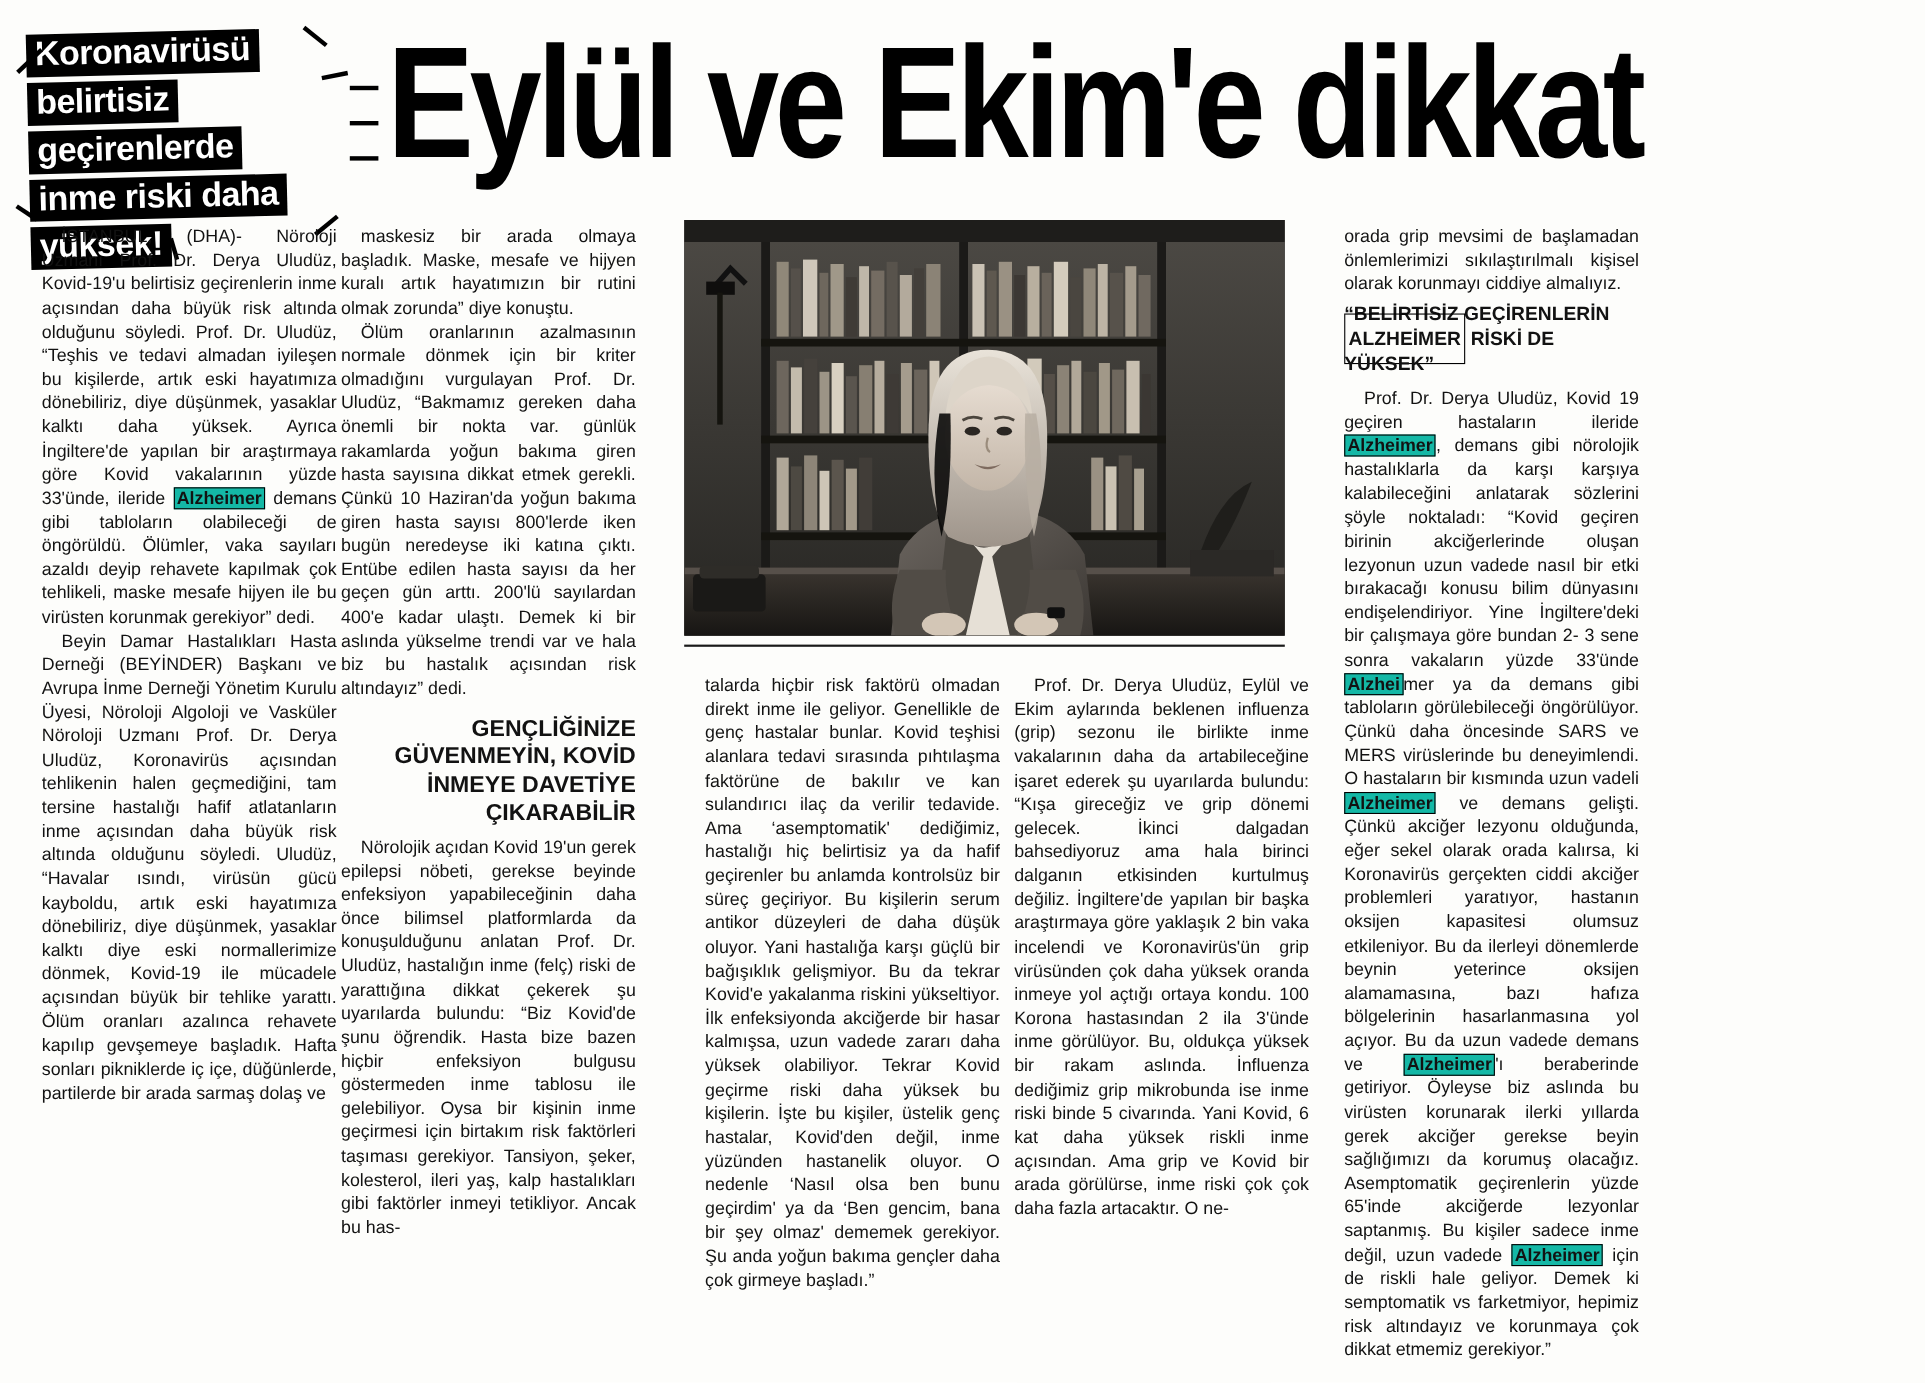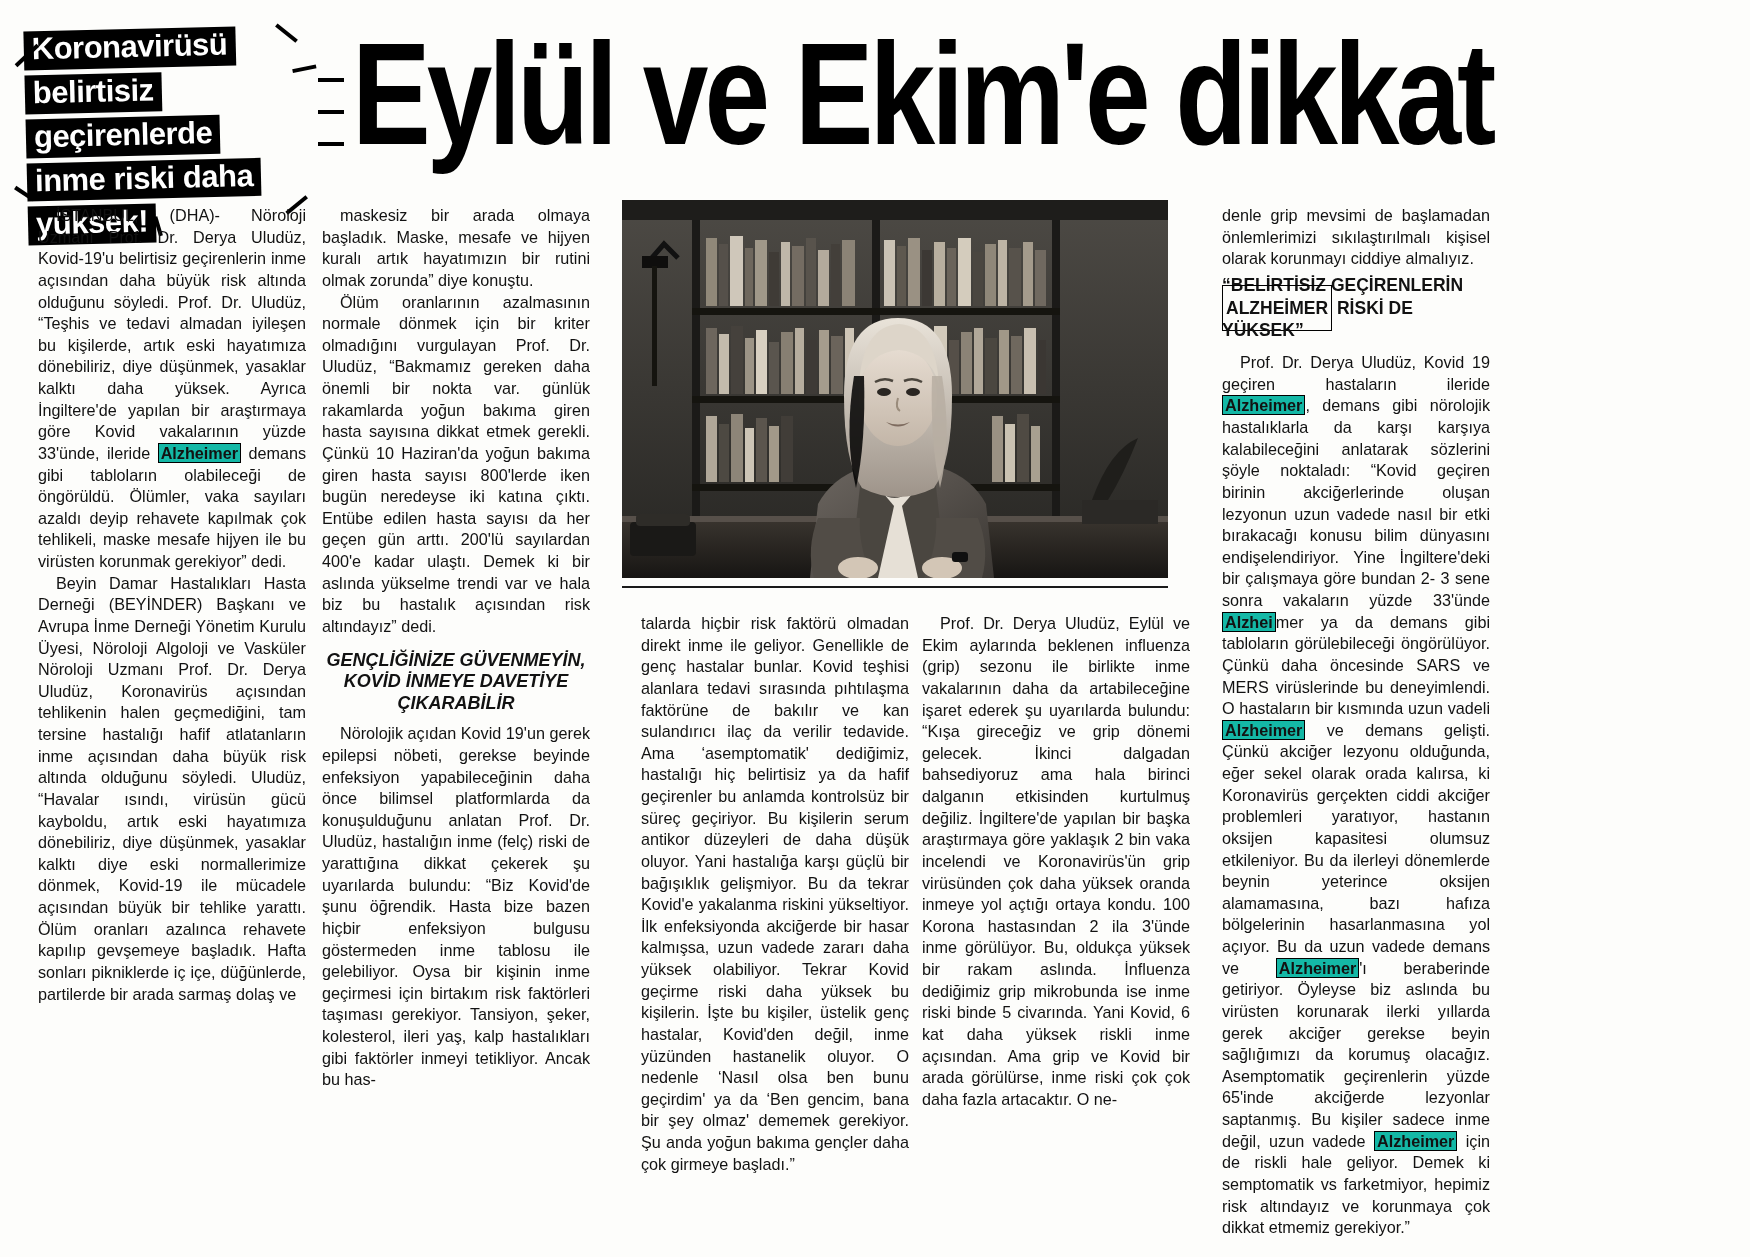--- a/index.html
+++ b/index.html
@@ -105,40 +105,39 @@
     text-align: justify;
     color: #121212;
   }
   .col p {
     margin: 0 0 0 0;
     text-indent: 18px;
   }
   .col p.noindent { text-indent: 0; }
 
   #col1 { left: 16px;     width: 268px; }
-  #col2 { left: 300px; width: 268px; }
+  #col2 { left: 288px; width: 268px; }
   #col3 { left: 619px; width: 268px; top: 408px; }
   #col4 { left: 900px; width: 268px; top: 408px; }
   #col5 { left: 1200px;width: 268px; top: 0; }
 
   .highlight {
     background: #14b8a6;
     border: 1.5px solid #000;
     padding: 0 2px;
     font-weight: bold;
   }
 
   .subhead {
     font-weight: bold;
-    font-size: 18px;
+    font-size: 21px;
     line-height: 1.22;
     margin: 12px 0 8px 0;
-    text-align: center;
+    text-align: right;
     text-transform: uppercase;
-    font-style: italic;
   }
   .subhead-box {
     font-weight: bold;
     font-size: 17.5px;
     line-height: 1.3;
     margin: 4px 0 10px 0;
     text-align: left;
     text-transform: uppercase;
   }
   .subhead-box .hl {
@@ -374,21 +373,21 @@
 
     <div class="col" id="col3">
       <p class="noindent">talarda hiçbir risk faktörü olmadan direkt inme ile geliyor. Genellikle de genç hastalar bunlar. Kovid teşhisi alanlara tedavi sırasında pıhtılaşma faktörüne de bakılır ve kan sulandırıcı ilaç da verilir tedavide. Ama ‘asemptomatik' dediğimiz, hastalığı hiç belirtisiz ya da hafif geçirenler bu anlamda kontrolsüz bir süreç geçiriyor. Bu kişilerin serum antikor düzeyleri de daha düşük oluyor. Yani hastalığa karşı güçlü bir bağışıklık gelişmiyor. Bu da tekrar Kovid'e yakalanma riskini yükseltiyor. İlk enfeksiyonda akciğerde bir hasar kalmışsa, uzun vadede zararı daha yüksek olabiliyor. Tekrar Kovid geçirme riski daha yüksek bu kişilerin. İşte bu kişiler, üstelik genç hastalar, Kovid'den değil, inme yüzünden hastanelik oluyor. O nedenle ‘Nasıl olsa ben bunu geçirdim' ya da ‘Ben gencim, bana bir şey olmaz' dememek gerekiyor. Şu anda yoğun bakıma gençler daha çok girmeye başladı.”</p>
     </div>
 
     <div class="col" id="col4">
       <p>Prof. Dr. Derya Uludüz, Eylül ve Ekim aylarında beklenen influenza (grip) sezonu ile birlikte inme vakalarının daha da artabileceğine işaret ederek şu uyarılarda bulundu: “Kışa gireceğiz ve grip dönemi gelecek. İkinci dalgadan bahsediyoruz ama hala birinci dalganın etkisinden kurtulmuş değiliz. İngiltere'de yapılan bir başka araştırmaya göre yaklaşık 2 bin vaka incelendi ve Koronavirüs'ün grip virüsünden çok daha yüksek oranda inmeye yol açtığı ortaya kondu. 100 Korona hastasından 2 ila 3'ünde inme görülüyor. Bu, oldukça yüksek bir rakam aslında. İnfluenza dediğimiz grip mikrobunda ise inme riski binde 5 civarında. Yani Kovid, 6 kat daha yüksek riskli inme açısından. Ama grip ve Kovid bir arada görülürse, inme riski çok çok daha fazla artacaktır. O ne-</p>
     </div>
 
     <div class="col" id="col5">
-      <p class="noindent">denle grip mevsimi de başlamadan önlemlerimizi sıkılaştırılmalı kişisel olarak korunmayı ciddiye almalıyız.</p>
+      <p class="noindent">orada grip mevsimi de başlamadan önlemlerimizi sıkılaştırılmalı kişisel olarak korunmayı ciddiye almalıyız.</p>
       <div class="subhead-box">
         <div>“BELİRTİSİZ GEÇİRENLERİN</div>
         <div>
           <span class="hl">ALZHEİMER</span>
           <span>RİSKİ DE YÜKSEK”</span>
         </div>
       </div>
       <p>
         <span>Prof. Dr. Derya Uludüz, Kovid 19 geçiren hastaların ileride </span><span class="highlight">Alzheimer</span><span>, demans gibi nörolojik hastalıklarla da karşı karşıya kalabileceğini anlatarak sözlerini şöyle noktaladı: “Kovid geçiren birinin akciğerlerinde oluşan lezyonun uzun vadede nasıl bir etki bırakacağı konusu bilim dünyasını endişelendiriyor. Yine İngiltere'deki bir çalışmaya göre bundan 2- 3 sene sonra vakaların yüzde 33'ünde </span><span class="highlight">Alzhei</span><span>mer ya da demans gibi tabloların görülebileceği öngörülüyor. Çünkü daha öncesinde SARS ve MERS virüslerinde bu deneyimlendi. O hastaların bir kısmında uzun vadeli </span><span class="highlight">Alzheimer</span><span> ve demans gelişti. Çünkü akciğer lezyonu olduğunda, eğer sekel olarak orada kalırsa, ki Koronavirüs gerçekten ciddi akciğer problemleri yaratıyor, hastanın oksijen kapasitesi olumsuz etkileniyor. Bu da ilerleyi dönemlerde beynin yeterince oksijen alamamasına, bazı hafıza bölgelerinin hasarlanmasına yol açıyor. Bu da uzun vadede demans ve </span><span class="highlight">Alzheimer</span><span>'ı beraberinde getiriyor. Öyleyse biz aslında bu virüsten korunarak ilerki yıllarda gerek akciğer gerekse beyin sağlığımızı da korumuş olacağız. Asemptomatik geçirenlerin yüzde 65'inde akciğerde lezyonlar saptanmış. Bu kişiler sadece inme değil, uzun vadede </span><span class="highlight">Alzheimer</span><span> için de riskli hale geliyor. Demek ki semptomatik vs farketmiyor, hepimiz risk altındayız ve korunmaya çok dikkat etmemiz gerekiyor.”</span>
       </p>

